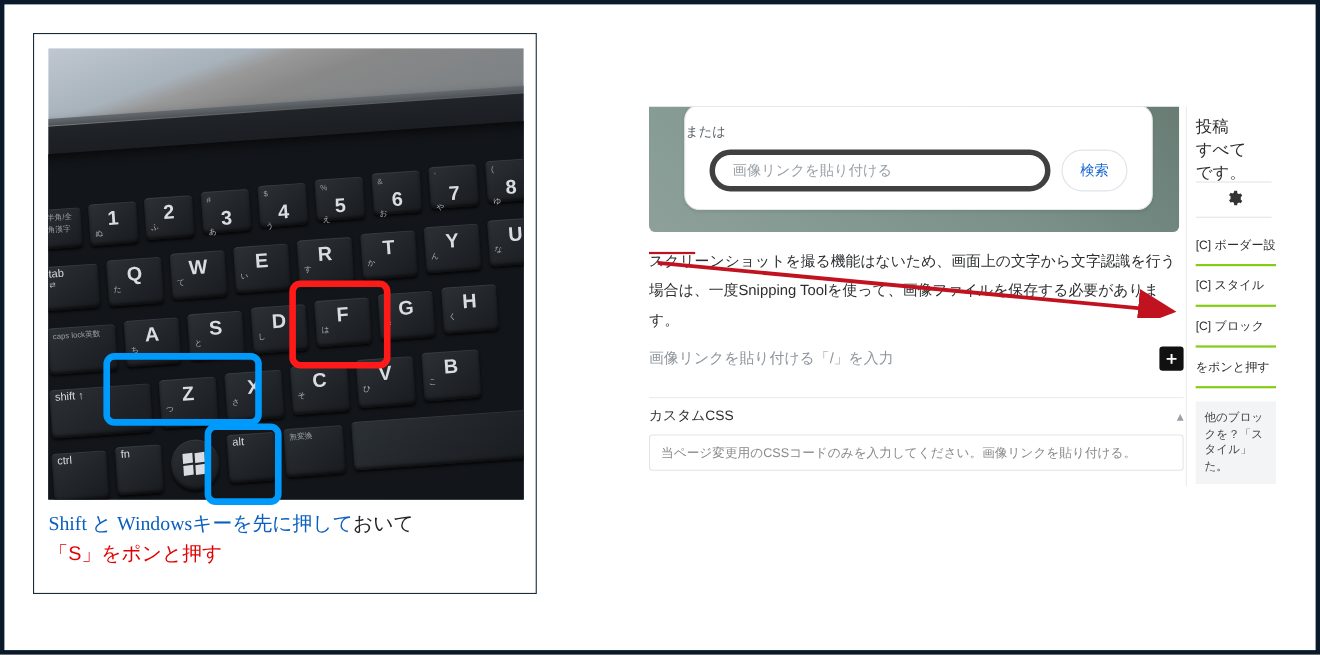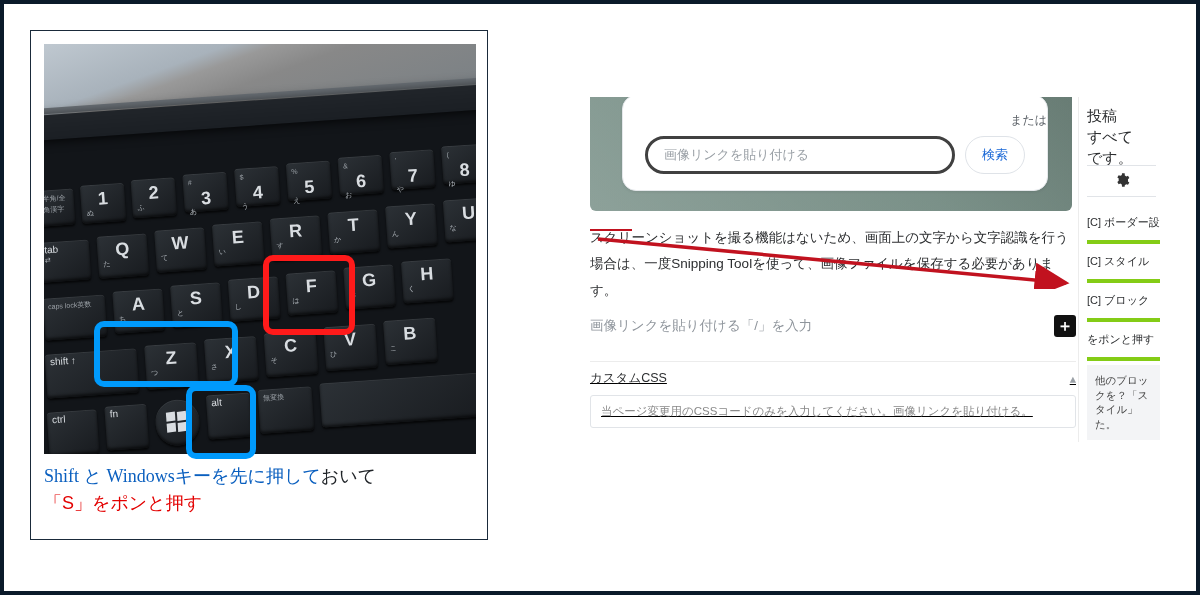--- a/index.html
+++ b/index.html
@@ -174,28 +174,28 @@
   .rs-card {
     position:absolute;
     left: 68px; top: -2px; width: 426px; height: 96px;
     background:#fff;
     border: 1px solid #e5e8eb;
     border-radius: 14px;
     box-shadow: 0 1px 3px rgba(0,0,0,.08);
   }
   .rs-card .or {
     position:absolute; left:0; right:0; top: 16px;
-    text-align:right; font-size:12px; color:#5b6167;margin-left:16px;
+    text-align:left; font-size:12px; color:#5b6167;
   }
   .rs-card .row {
     position:absolute; left: 22px; right: 22px; top: 40px; height: 38px;
     display:flex; gap:10px; align-items:center;
   }
   .rs-input {
-    flex:1; height:38px; border:3px solid #404040; border-radius: 20px;
+    flex:1; height:38px; border:5px solid #404040; border-radius: 20px;
     padding: 0 16px; font-size:13px; color:#9aa0a6;
     display:flex; align-items:center; background:#fff;
   }
   .rs-search-btn {
     height:38px; padding:0 16px; border:1px solid #dfe3e8; border-radius:20px;
     color:#1766d6; font-size:13px; display:flex; align-items:center; justify-content:center;
     background:#fff;
   }
   .rs-para {
     position:absolute; left: 36px; top: 128px; width: 486px;
@@ -206,21 +206,21 @@
     display:flex; align-items:center;
   }
   .rs-placeholder {
     color:#8f959c; font-size:13.5px; flex:1;
   }
   .rs-plus {
     width:22px; height:22px; background:#111; color:#fff; border-radius:3px;
     display:flex; align-items:center; justify-content:center; font-size:16px; font-weight:600;
   }
   .rs-section {
-    position:absolute; left:36px; top: 264px; width: 486px; text-decoration: underline;
+    position:absolute; left:36px; top: 264px; width: 486px;
   }
   .rs-section-header {
     display:flex; justify-content:space-between; align-items:center;
     font-size:12.5px; color:#2c2e30; padding: 8px 0;
     border-top:1px solid #ececec;
   }
   .rs-css-box {
     border:1px solid #e1e4e8; border-radius:3px; padding:8px 10px;
     font-size:11.5px; color:#888;
     width:100%;
@@ -238,21 +238,21 @@
     position:absolute; left:8px; top:8px; right:4px;
     font-size:15px; color:#2c2e30; line-height:1.4;
   }
   .sb-gear {
     position:absolute; left:8px; top:68px; right:8px;
     border-top:1px solid #e1e4e8; border-bottom:1px solid #e1e4e8;
     padding:6px 0; text-align:center;
   }
   .sb-gear svg { width:16px; height:16px; }
   .sb-list { position:absolute; left:8px; top:108px; right:4px; font-size:11px; color:#2c2e30; }
-  .sb-list div { padding:10px 0; border-bottom:4px solid #84cc16; white-space:nowrap; overflow:hidden; }
+  .sb-list div { padding:10px 0; border-bottom:2px solid #84cc16; white-space:nowrap; overflow:hidden; }
   .sb-note {
     position:absolute; left:8px; top:268px; right:4px;
     background:#f3f4f6; padding:8px; font-size:10.5px; color:#444; line-height:1.4;
   }
 
   .right-caption {
     position:absolute;
     left: 536px; top: 502px; width: 636px;
     font-size: 22px; color:#e30000; line-height:1.45;
   }

